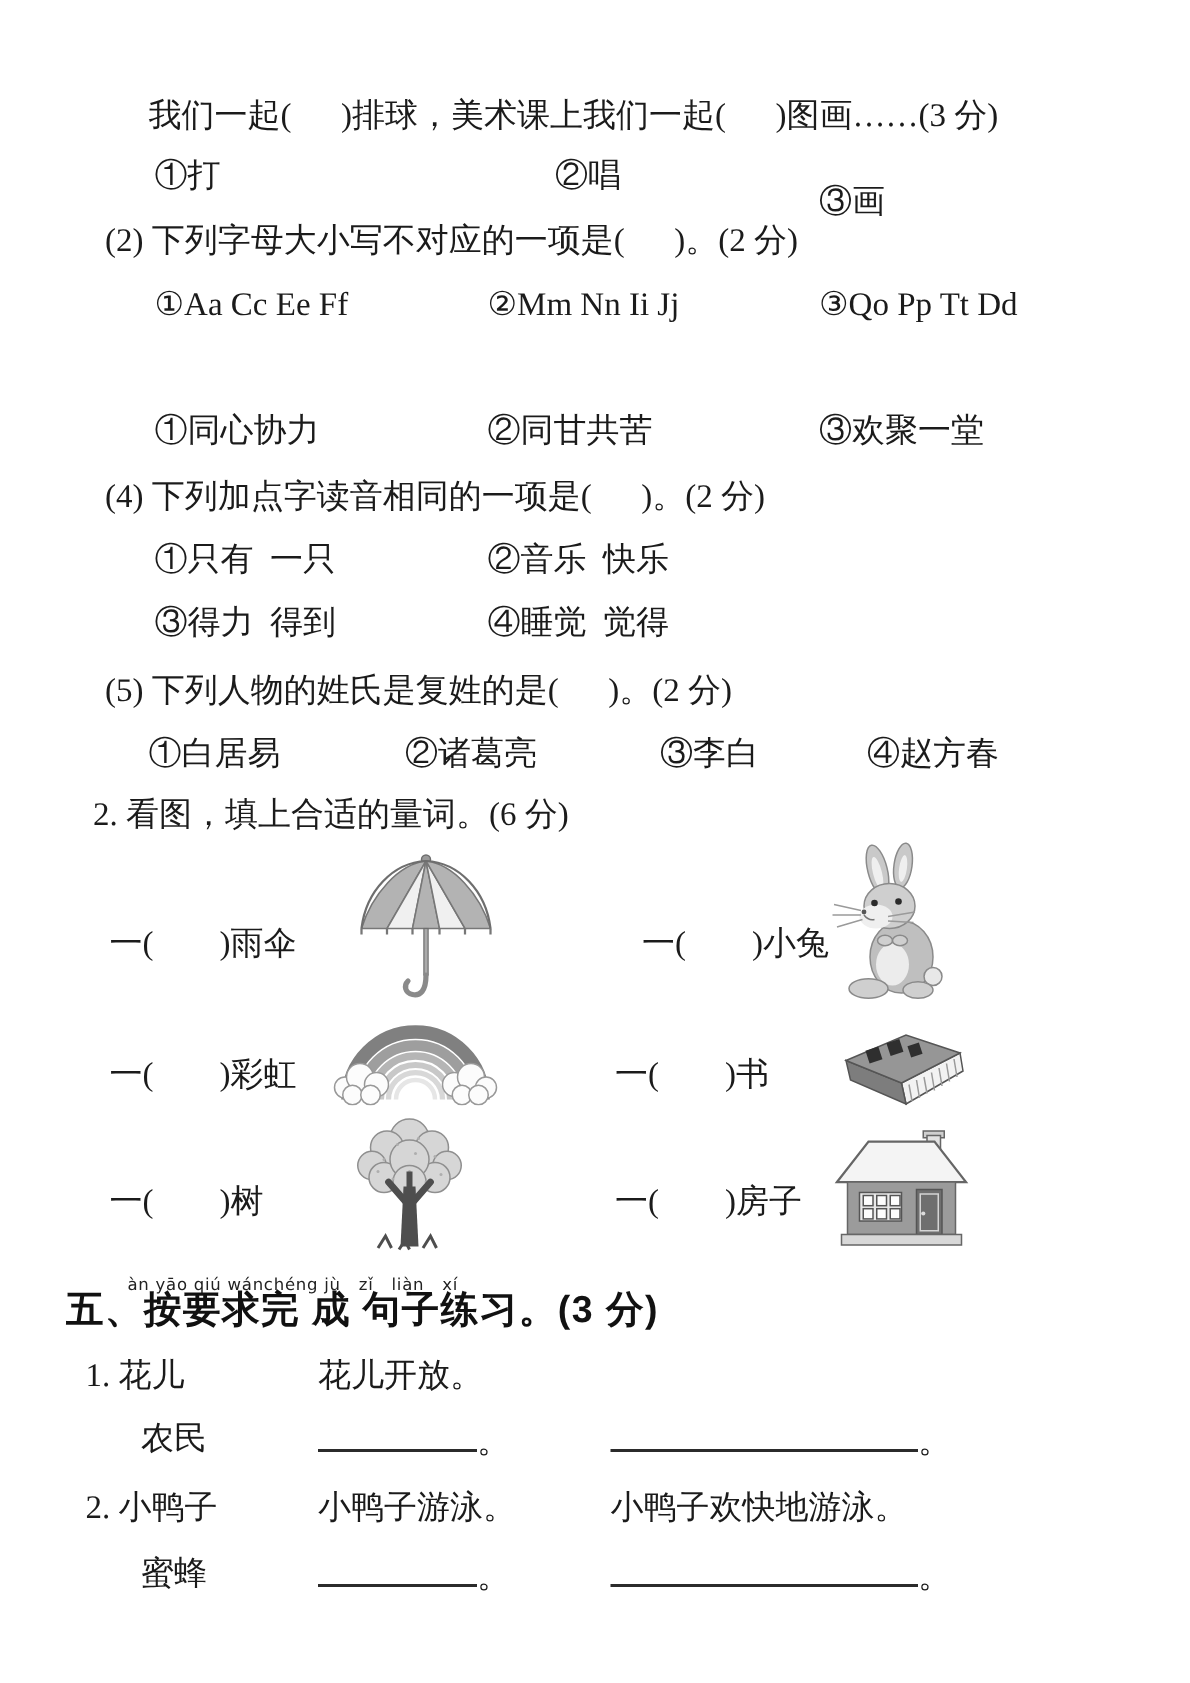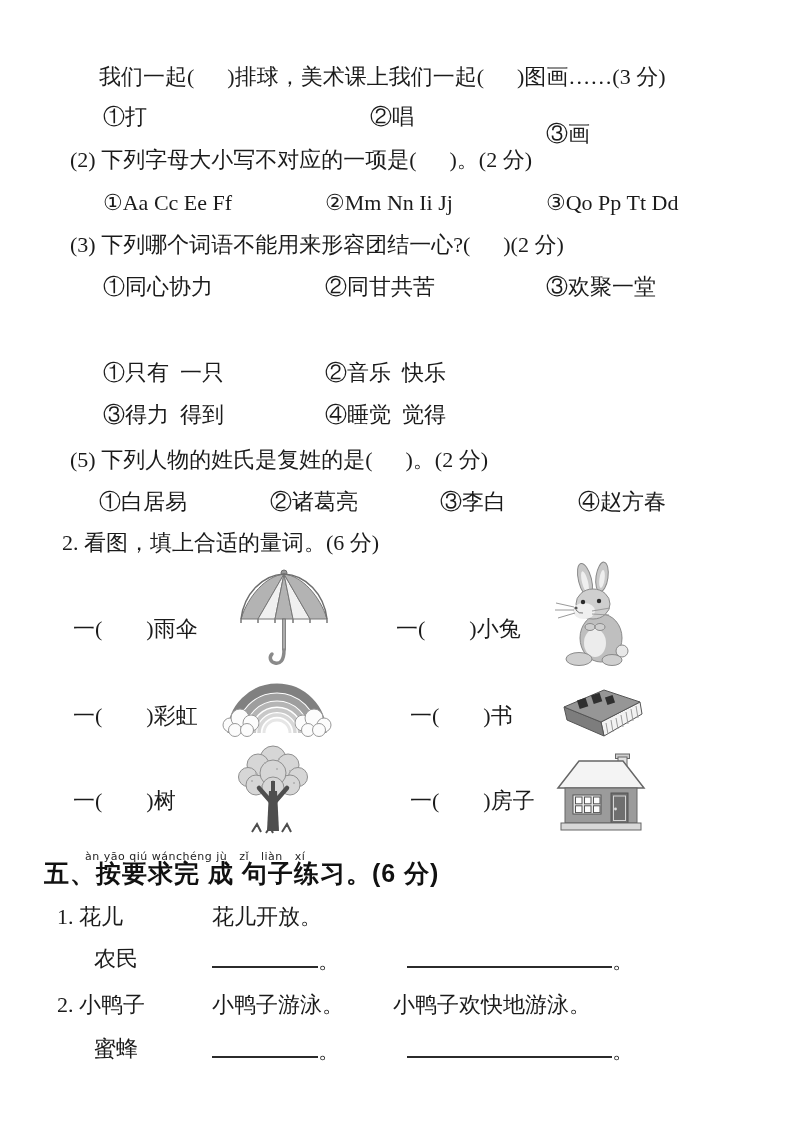--- a/index.html
+++ b/index.html
@@ -32,40 +32,40 @@
   <div class="line" style="left:99px;top:64px;">我们一起(　 )排球，美术课上我们一起(　 )图画……(3 分)</div>
   <div class="line" style="left:103px;top:104px;">①打</div>
   <div class="line" style="left:325px;top:104px;margin-left:45px;">②唱</div>
   <div class="line" style="left:546px;top:104px;margin-top:17px;">③画</div>
 
   <div class="line" style="left:70px;top:147px;">(2) 下列字母大小写不对应的一项是(　 )。(2 分)</div>
   <div class="line" style="left:103px;top:190px;">①Aa Cc Ee Ff</div>
   <div class="line" style="left:325px;top:190px;">②Mm Nn Ii Jj</div>
   <div class="line" style="left:546px;top:190px;">③Qo Pp Tt Dd</div>
 
-  <div class="line" style="left:70px;top:232px;">(3) 下列哪个词语不能用来形容团结一心?(　 )(2 分)</div>
   <div class="line" style="left:103px;top:274px;text-align:right;">①同心协力</div>
   <div class="line" style="left:325px;top:274px;">②同甘共苦</div>
   <div class="line" style="left:546px;top:274px;">③欢聚一堂</div>
 
+  <div class="line" style="left:70px;top:318px;">(4) 下列加点字读音相同的一项是(　 )。(2 分)</div>
   <div class="line" style="left:103px;top:360px;">①只有 一只</div>
   <div class="line" style="left:325px;top:360px;">②音乐 快乐</div>
   <div class="line" style="left:103px;top:402px;">③得力 得到</div>
   <div class="line" style="left:325px;top:402px;">④睡觉 觉得</div>
 
   <div class="line" style="left:70px;top:447px;">(5) 下列人物的姓氏是复姓的是(　 )。(2 分)</div>
   <div class="line" style="left:99px;top:489px;">①白居易</div>
   <div class="line" style="left:270px;top:489px;">②诸葛亮</div>
   <div class="line" style="left:440px;top:489px;">③李白</div>
   <div class="line" style="left:578px;top:489px;">④赵方春</div>
 
   <div class="line" style="left:62px;top:530px;">2. 看图，填上合适的量词。(6 分)</div>
 
   <div class="line" style="left:73px;top:616px;">一(　　)雨伞</div>
-  <div class="line" style="left:396px;top:616px;">一(　　)小兔</div>
+  <div class="line" style="left:428px;top:616px;">一(　　)小兔</div>
   <div class="line" style="left:73px;top:703px;">一(　　)彩虹</div>
   <div class="line" style="left:410px;top:703px;">一(　　)书</div>
   <div class="line" style="left:73px;top:788px;">一(　　)树</div>
   <div class="line" style="left:410px;top:788px;">一(　　)房子</div>
 
   <div class="img" style="left:236px;top:566px;">
     <svg width="96" height="100" viewBox="0 0 96 100">
       <circle cx="48" cy="7" r="3" fill="#9a9a9a" stroke="#6e6e6e" stroke-width="1"></circle>
       <path d="M48 8 C30 10 12 30 5 53 L22 53 Z" fill="#b3b3b3" stroke="#777" stroke-width="1"></path>
       <path d="M48 8 L22 53 L39 53 Z" fill="#f0f0f0" stroke="#777" stroke-width="1"></path>
@@ -186,30 +186,30 @@
           <rect x="39.5" y="52.8" width="6.5" height="6.8"></rect>
       </g>
       <rect x="57" y="40" width="17" height="30" fill="#6f6f6f" stroke="#555"></rect>
       <rect x="59.5" y="43" width="12" height="24.5" fill="none" stroke="#d5d5d5" stroke-width="1"></rect>
       <circle cx="61.5" cy="56" r="1.4" fill="#ddd"></circle>
       <rect x="7" y="70" width="80" height="7" fill="#d8d8d8" stroke="#666"></rect>
     </svg>
   </div>
 
   <div class="line pinyin" style="left:85px;top:844px;">àn yāo qiú wánchéng jù   zǐ   liàn   xí</div>
-  <div class="line heading" style="left:44px;top:860px;">五、按要求完 成 句子练习。(6 分)</div>
+  <div class="line heading" style="left:44px;top:860px;">五、按要求完 成 句子练习。(3 分)</div>
 
   <div class="line" style="left:57px;top:904px;">1. 花儿</div>
   <div class="line" style="left:212px;top:904px;">花儿开放。</div>
 
   <div class="line" style="left:94px;top:946px;">农民</div>
   <div class="line" style="left:212px;top:946px;"><span class="blank" style="width:106px;"></span><span>。</span></div>
   <div class="line" style="left:407px;top:946px;"><span class="blank" style="width:205px;"></span><span>。</span></div>
 
   <div class="line" style="left:57px;top:992px;">2. 小鸭子</div>
   <div class="line" style="left:212px;top:992px;">小鸭子游泳。</div>
-  <div class="line" style="left:393px;top:992px;">小鸭子欢快地游泳。</div>
+  <div class="line" style="left:407px;top:992px;">小鸭子欢快地游泳。</div>
 
   <div class="line" style="left:94px;top:1036px;">蜜蜂</div>
   <div class="line" style="left:212px;top:1036px;"><span class="blank" style="width:106px;"></span><span>。</span></div>
   <div class="line" style="left:407px;top:1036px;"><span class="blank" style="width:205px;"></span><span>。</span></div>
 
 </div>
 
 </body></html>

